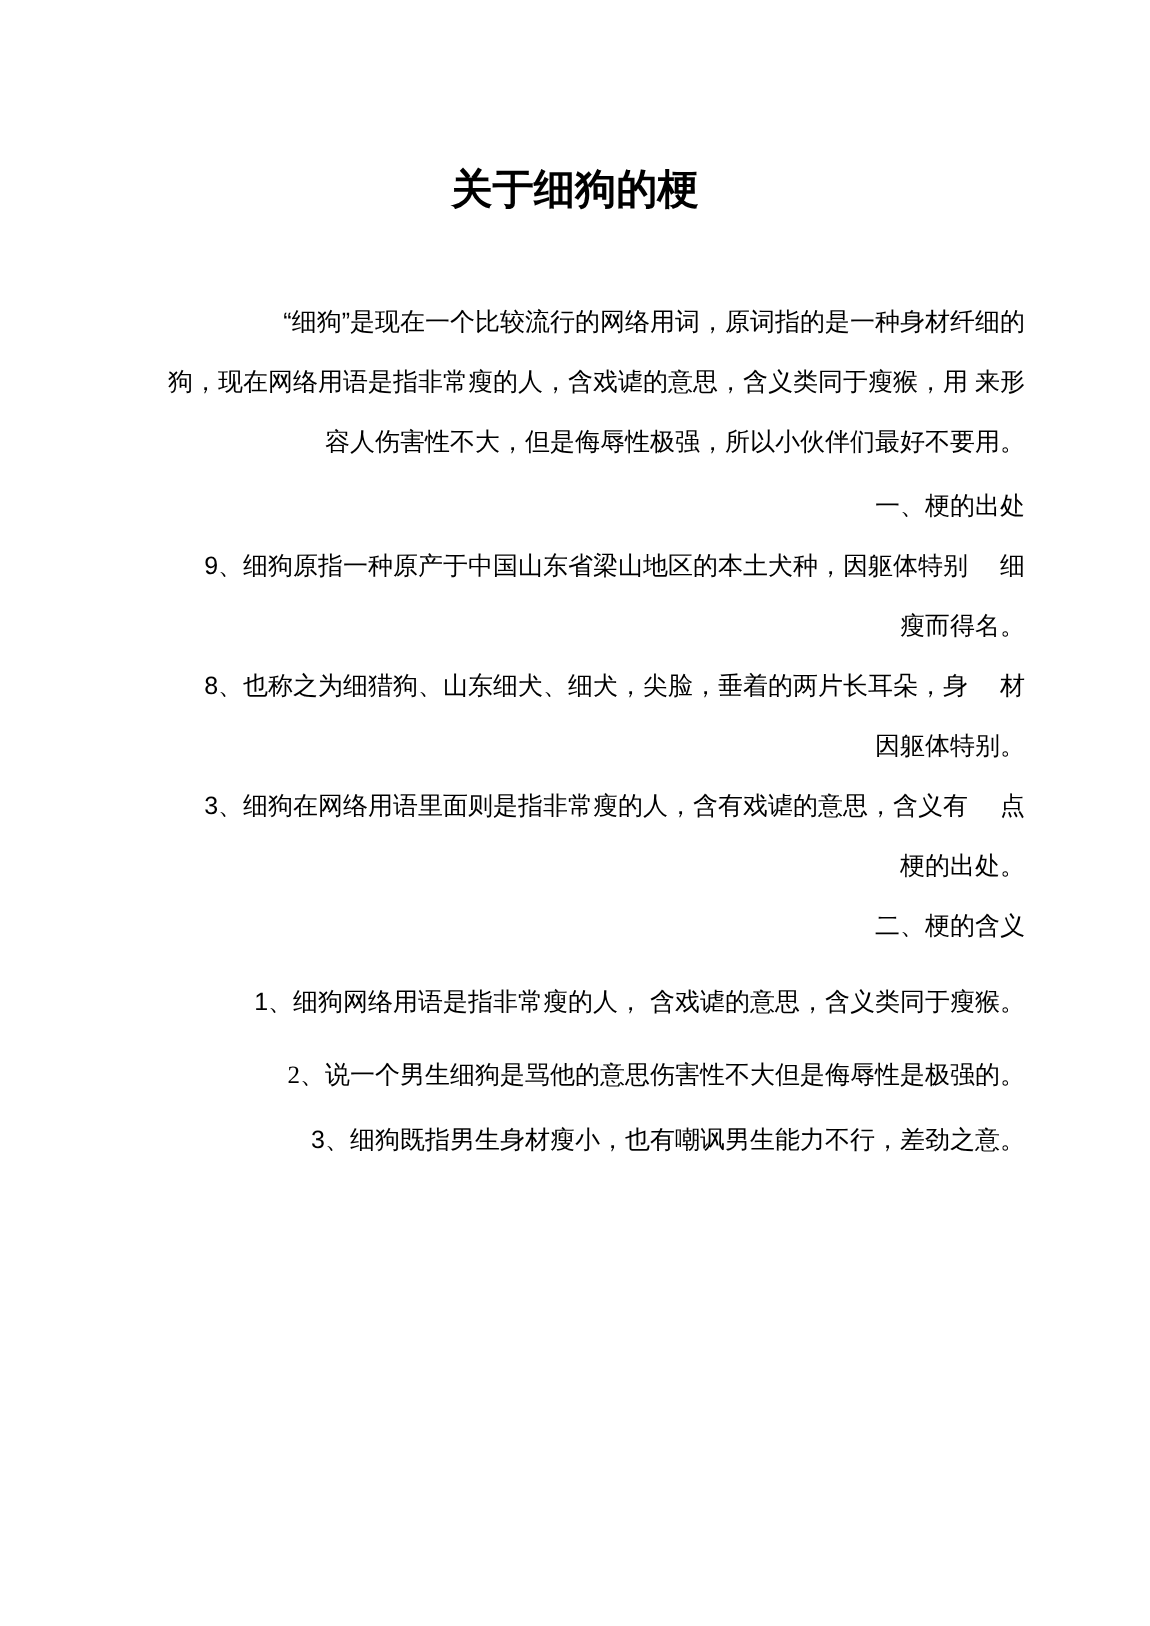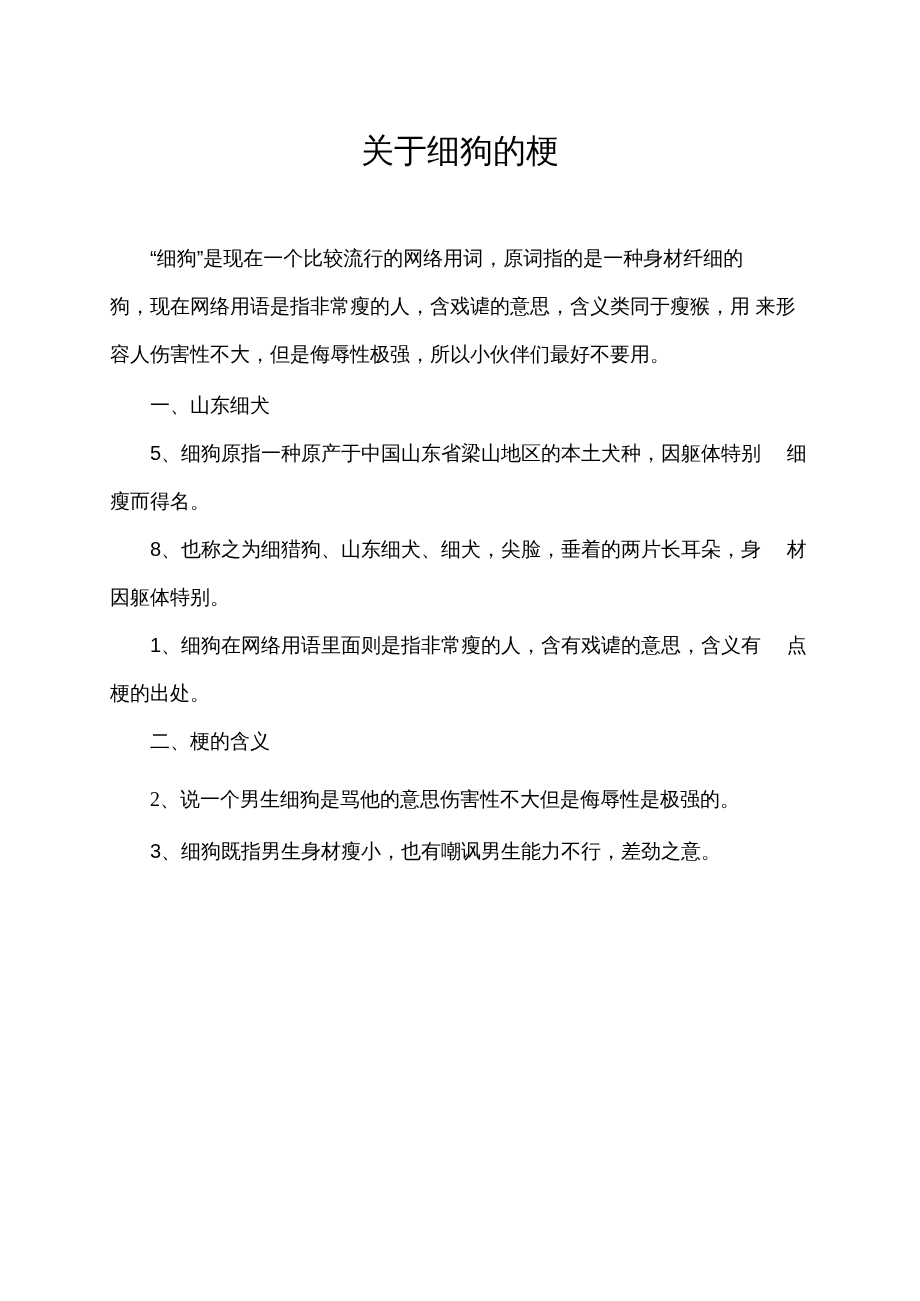--- a/index.html
+++ b/index.html
@@ -14,32 +14,33 @@
     background: #ffffff;
     color: #000000;
     font-family: "Liberation Sans", "DejaVu Sans", sans-serif;
     overflow: hidden;
     box-sizing: border-box;
   }
   .doc-title {
     margin: 128px 0 0 0;
     font-size: 33px;
     line-height: 46px;
-    font-weight: 400;
+    font-weight: 700;
     text-align: center;
     white-space: pre;
   }
   .doc-body {
     margin-left: 110px;
     margin-right: 100px;
     font-size: 20px;
   }
   .line {
     line-height: 48px;
     white-space: pre;
+    text-align: right;
   }
   .ind {
     padding-left: 40px; 
   }
   .p-intro   { margin-top: 60px; }
   .h-sec1    { margin-top: 3px;  }
   .h-sec2    { margin-top: 0;    }
   .item      { margin-top: 0;    }
   .s2-item-1 { margin-top: 13px; }
   .s2-item-2 { margin-top: 10px; font-family: Liberation Serif, serif; }
@@ -54,40 +55,43 @@
   <h1 class="doc-title">关于细狗的梗</h1>
 
   <div class="doc-body">
 
     <div class="para p-intro">
       <div class="line ind">“细狗”是现在一个比较流行的网络用词，原词指的是一种身材纤细的</div>
       <div class="line">狗，现在网络用语是指非常瘦的人，含戏谑的意思，含义类同于瘦猴，用 来形</div>
       <div class="line">容人伤害性不大，但是侮辱性极强，所以小伙伴们最好不要用。</div>
     </div>
 
-    <div class="line ind h-sec1">一、山东细犬</div>
+    <div class="line ind h-sec1">一、梗的出处</div>
 
     <div class="para item">
-      <div class="line ind">5、细狗原指一种原产于中国山东省梁山地区的本土犬种，因躯体特别　 细</div>
+      <div class="line ind">9、细狗原指一种原产于中国山东省梁山地区的本土犬种，因躯体特别　 细</div>
       <div class="line">瘦而得名。</div>
     </div>
 
     <div class="para item">
       <div class="line ind">8、也称之为细猎狗、山东细犬、细犬，尖脸，垂着的两片长耳朵，身　 材</div>
       <div class="line">因躯体特别。</div>
     </div>
 
     <div class="para item">
-      <div class="line ind">1、细狗在网络用语里面则是指非常瘦的人，含有戏谑的意思，含义有　 点</div>
+      <div class="line ind">3、细狗在网络用语里面则是指非常瘦的人，含有戏谑的意思，含义有　 点</div>
       <div class="line">梗的出处。</div>
     </div>
 
 
     <div class="line ind h-sec2">二、梗的含义</div>
 
+    <div class="para item s2-item-1">
+      <div class="line ind">1、细狗网络用语是指非常瘦的人， 含戏谑的意思，含义类同于瘦猴。</div>
+    </div>
 
     <div class="para item s2-item-2">
       <div class="line ind">2、说一个男生细狗是骂他的意思伤害性不大但是侮辱性是极强的。</div>
     </div>
 
     <div class="para item s2-item-3">
       <div class="line ind">3、细狗既指男生身材瘦小，也有嘲讽男生能力不行，差劲之意。</div>
     </div>
 
 

